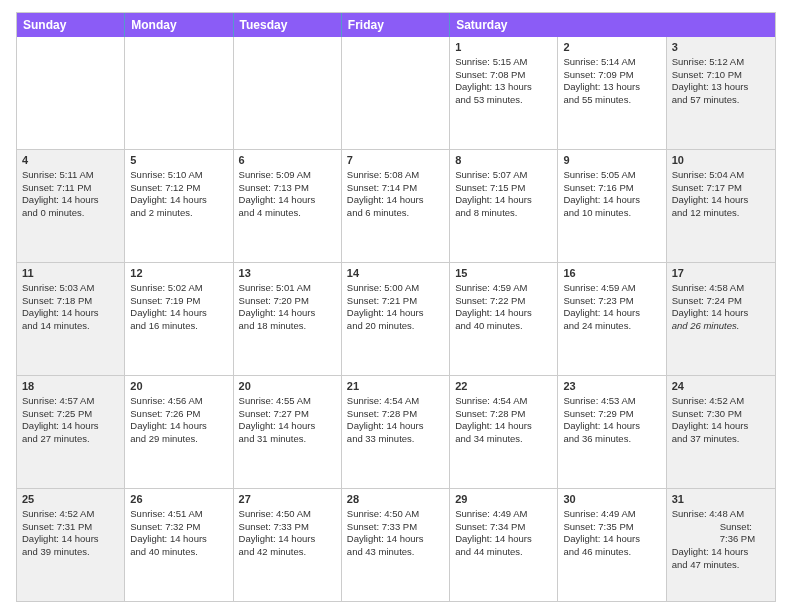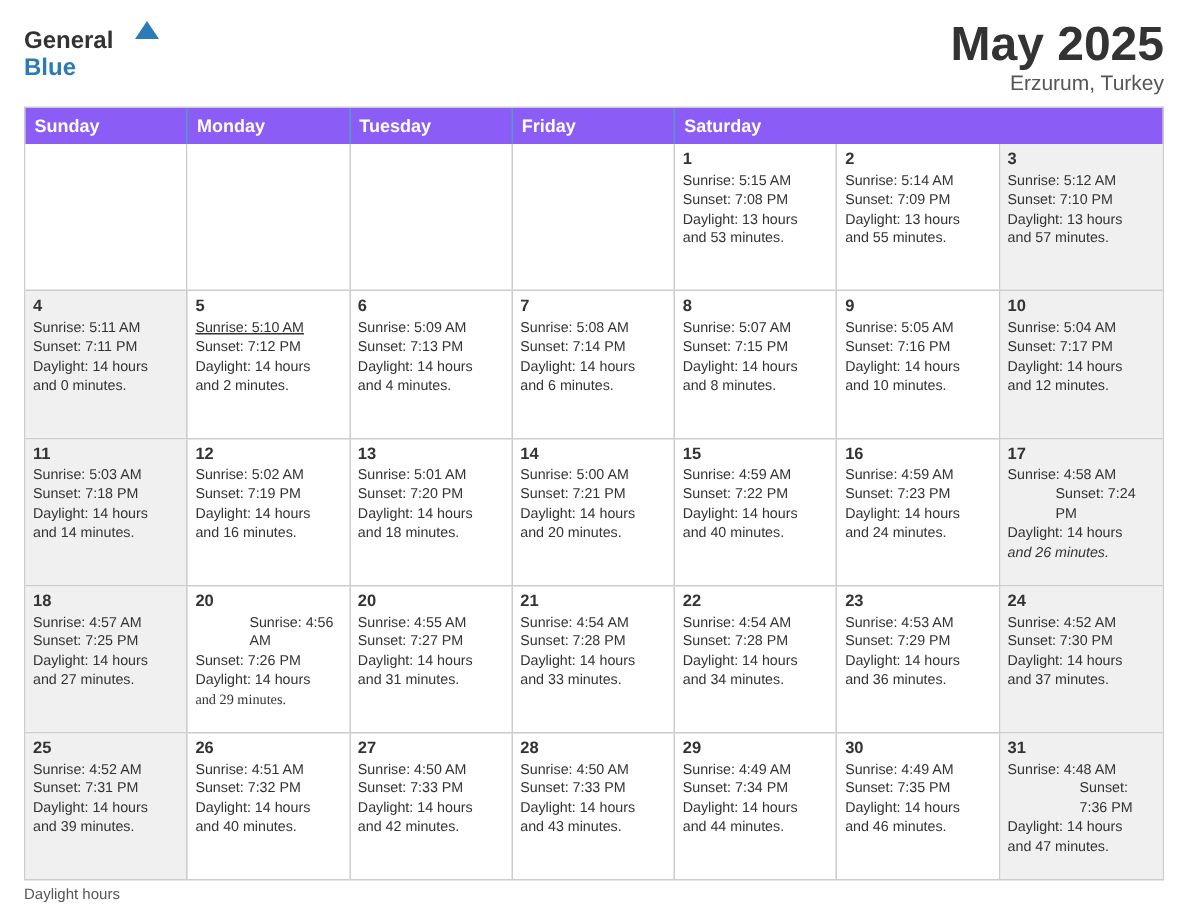--- a/index.html
+++ b/index.html
@@ -95,33 +95,20 @@
       font-size: 10px;
       color: #555;
       margin-top: 4px;
       text-align: left;
     }
   </style>
 </head>
 <body>
 
 <div class="page">
-  <div class="header">
-    <div class="logo">
-  <svg width="90" height="45" viewBox="0 0 90 45">
-    <text x="0" y="20" font-size="16" font-weight="bold" fill="#333" font-family="Arial">General</text>
-    <text x="0" y="38" font-size="16" font-weight="bold" fill="#2b7bb9" font-family="Arial">Blue</text>
-    <polygon points="82,2 90,14 74,14" fill="#2b7bb9"></polygon>
-  </svg>
-</div>
-    <div class="title-area">
-      <div class="main-title">May 2025</div>
-      <div class="subtitle">Erzurum, Turkey</div>
-    </div>
-  </div>
 
   <div class="calendar">
     <div class="cal-header">
     <div class="cal-header-cell">Sunday</div>
         <div class="cal-header-cell">Monday</div>
         <div class="cal-header-cell">Tuesday</div>
         <div class="cal-header-cell">Friday</div>
         <div class="cal-header-cell">Saturday</div>
       </div>
     <div class="cal-body">
@@ -155,21 +142,21 @@
         <div class="cal-row">
           <div class="cal-cell shaded">
             <span class="day-num">4</span>
             <span style="display: block;">Sunrise: 5:11 AM</span>
             <span style="display: block;">Sunset: 7:11 PM</span>
             <span style="display: block;">Daylight: 14 hours</span>
             <span style="display: block;">and 0 minutes.</span>
           </div>
           <div class="cal-cell">
             <span class="day-num">5</span>
-            <span style="display: block; text-decoration: underline;">Sunrise: 5:10 AM</span>
+            <span style="display: block;">Sunrise: 5:10 AM</span>
             <span style="display: block;">Sunset: 7:12 PM</span>
             <span style="display: block;">Daylight: 14 hours</span>
             <span style="display: block;">and 2 minutes.</span>
           </div>
           <div class="cal-cell">
             <span class="day-num">6</span>
             <span style="display: block;">Sunrise: 5:09 AM</span>
             <span style="display: block;">Sunset: 7:13 PM</span>
             <span style="display: block;">Daylight: 14 hours</span>
             <span style="display: block;">and 4 minutes.</span>
@@ -242,39 +229,39 @@
           <div class="cal-cell">
             <span class="day-num">16</span>
             <span style="display: block;">Sunrise: 4:59 AM</span>
             <span style="display: block;">Sunset: 7:23 PM</span>
             <span style="display: block;">Daylight: 14 hours</span>
             <span style="display: block;">and 24 minutes.</span>
           </div>
           <div class="cal-cell shaded">
             <span class="day-num">17</span>
             <span style="display: block;">Sunrise: 4:58 AM</span>
-            <span style="display: block; margin-left: 32px;">Sunset: 7:24 PM</span>
+            <span style="display: block;">Sunset: 7:24 PM</span>
             <span style="display: block;">Daylight: 14 hours</span>
             <span style="display: block; font-style: italic;">and 26 minutes.</span>
           </div>
         </div>
         <div class="cal-row">
           <div class="cal-cell shaded">
             <span class="day-num">18</span>
             <span style="display: block;">Sunrise: 4:57 AM</span>
             <span style="display: block;">Sunset: 7:25 PM</span>
             <span style="display: block;">Daylight: 14 hours</span>
             <span style="display: block;">and 27 minutes.</span>
           </div>
           <div class="cal-cell">
             <span class="day-num">20</span>
-            <span style="display: block; margin-left: 36px;">Sunrise: 4:56 AM</span>
+            <span style="display: block;">Sunrise: 4:56 AM</span>
             <span style="display: block;">Sunset: 7:26 PM</span>
             <span style="display: block;">Daylight: 14 hours</span>
-            <span style="display: block; font-family: Liberation Serif, serif;">and 29 minutes.</span>
+            <span style="display: block;">and 29 minutes.</span>
           </div>
           <div class="cal-cell">
             <span class="day-num">20</span>
             <span style="display: block;">Sunrise: 4:55 AM</span>
             <span style="display: block;">Sunset: 7:27 PM</span>
             <span style="display: block;">Daylight: 14 hours</span>
             <span style="display: block;">and 31 minutes.</span>
           </div>
           <div class="cal-cell">
             <span class="day-num">21</span>
@@ -352,14 +339,13 @@
             <span class="day-num">31</span>
             <span style="display: block;">Sunrise: 4:48 AM</span>
             <span style="display: block; margin-left: 48px;">Sunset: 7:36 PM</span>
             <span style="display: block;">Daylight: 14 hours</span>
             <span style="display: block;">and 47 minutes.</span>
           </div>
         </div>
       </div>
   </div>
 
-  <div class="footer-note">Daylight hours</div>
 </div>
 
 </body></html>

